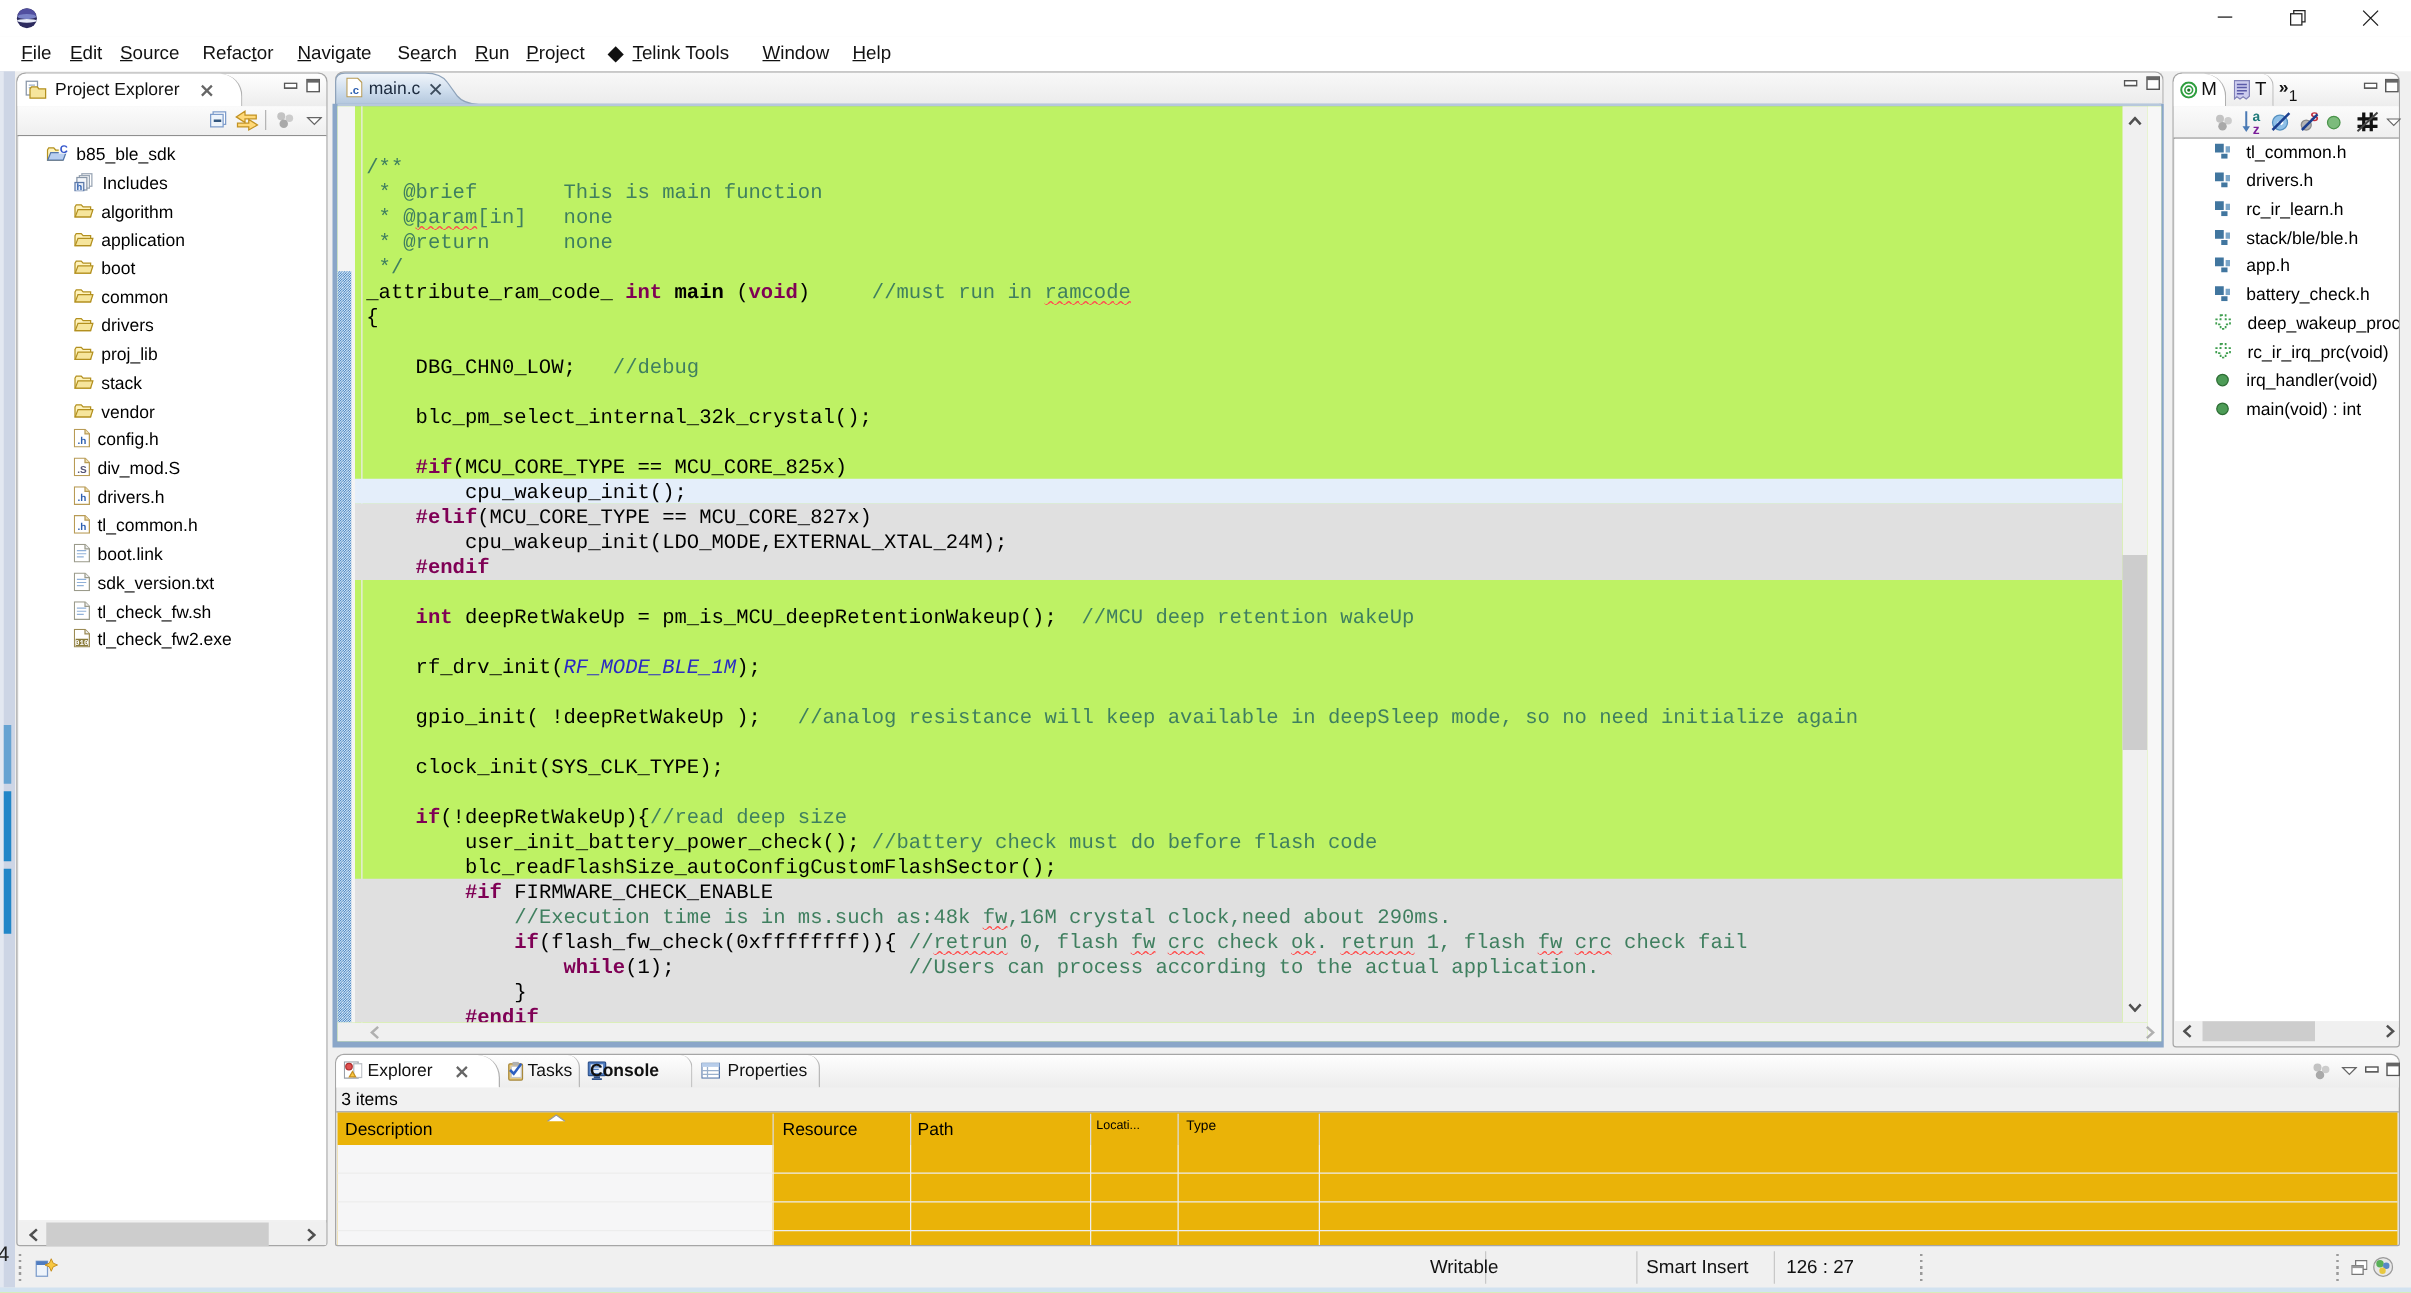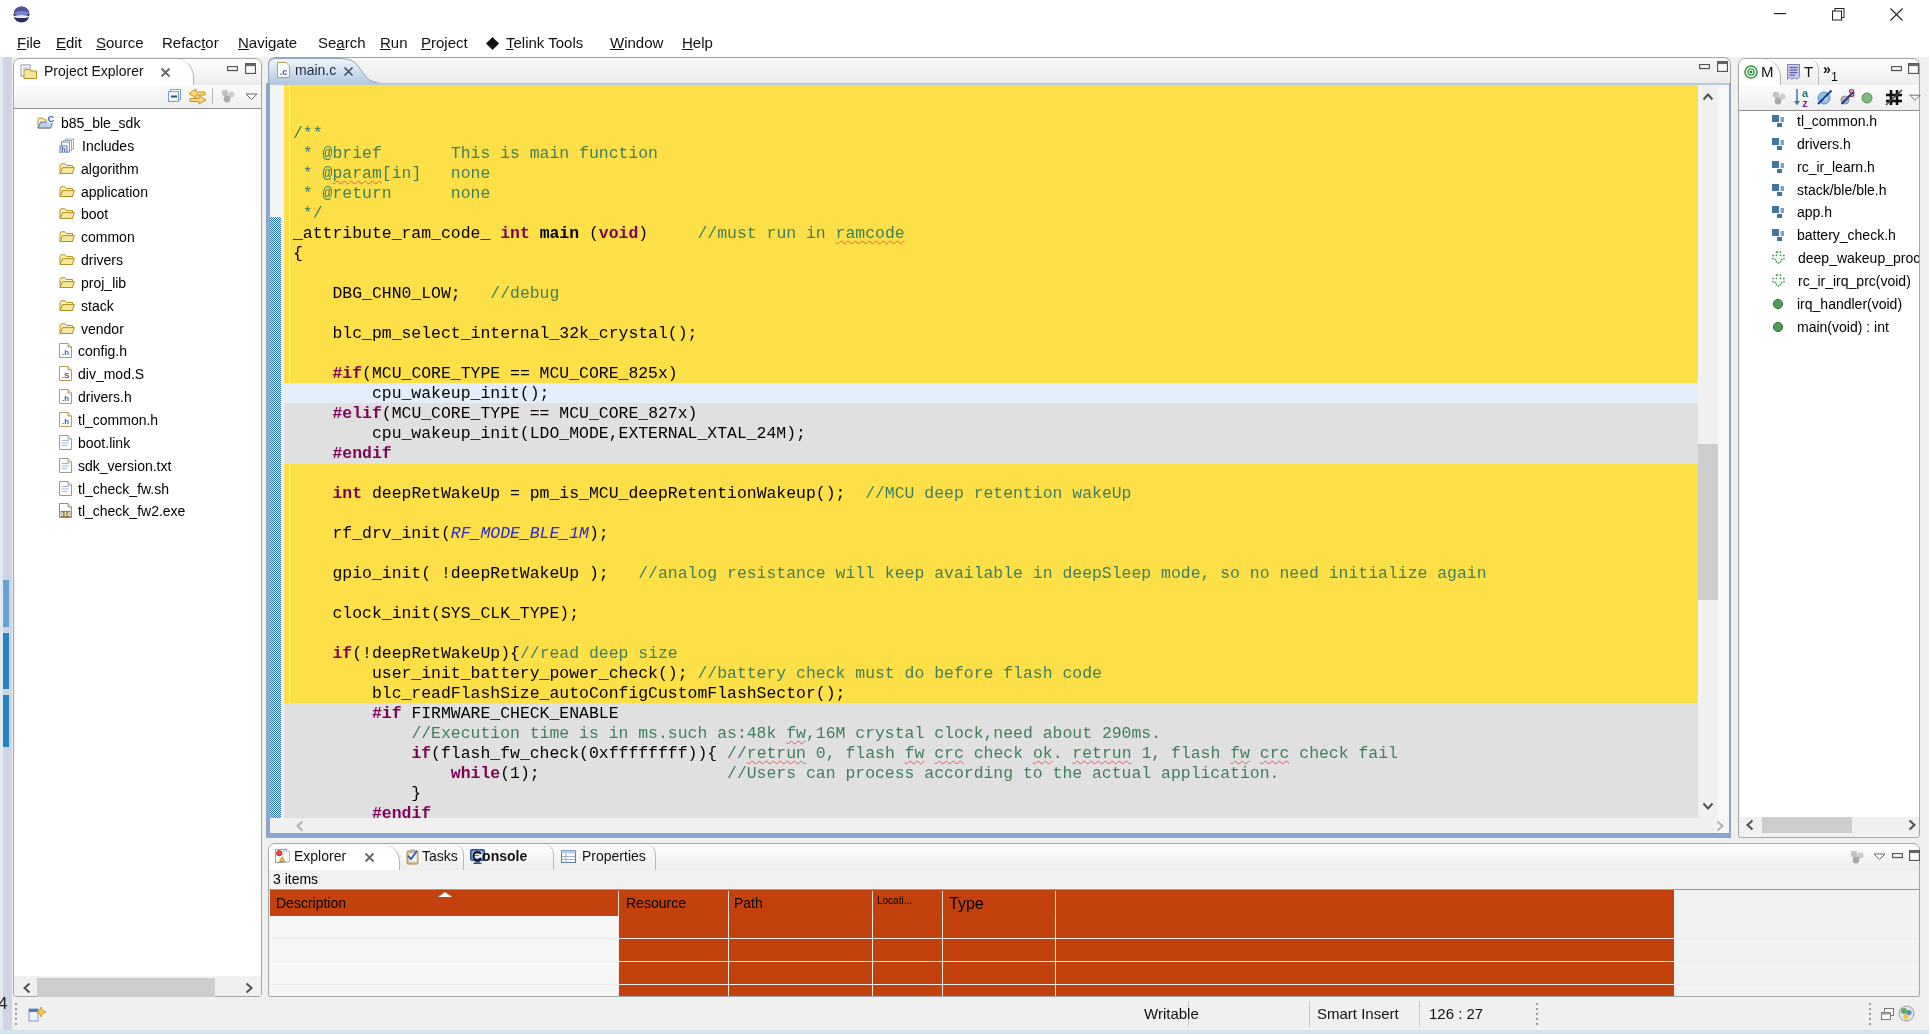--- a/index.html
+++ b/index.html
@@ -291,21 +291,21 @@
     <rect x="0.5" y="0.5" width="10" height="4" fill="#fff" stroke="#555" stroke-width="1.3"></rect>
   </svg>
 <svg class="maxico" style="left:1717px;top:61px" width="11" height="11" viewBox="0 0 11 11">
     <rect x="0.5" y="0.5" width="10" height="10" fill="#fff" stroke="#555" stroke-width="1.3"></rect>
     <rect x="0.5" y="0.5" width="10" height="2.6" fill="#666"></rect>
   </svg>
 
 <div class="abs" style="left:266px;top:83px;width:1465px;height:755px;background:#8aa6c8"></div>
 <div class="abs" style="left:270px;top:83px;width:1459px;height:2px;background:#b7c8dc"></div>
 
-<div class="abs" style="left:270px;top:85px;width:1459px;height:748px;background:#fde047">
+<div class="abs" style="left:270px;top:85px;width:1459px;height:748px;background:#bef264">
 
  <div class="abs" style="left:0;top:0;width:14px;height:733px;background:#f4f4f4"></div>
  <div class="abs" style="left:0;top:132px;width:11px;height:601px;background-image:linear-gradient(45deg,#2e74ba 25%,transparent 25% 75%,#2e74ba 75%),linear-gradient(45deg,#2e74ba 25%,transparent 25% 75%,#2e74ba 75%);background-position:0 0,1px 1px;background-size:2px 2px;background-color:#d8e8f6"></div>
  <div class="abs" style="left:19px;top:0;width:1px;height:733px;background:#ececec"></div>
 
  <div class="abs" style="left:14px;top:0;width:1414px;height:733px;overflow:hidden">
   <div class="abs" style="left:0;top:298px;width:1414px;height:20px;background:#e4eefa"></div>
   <div class="abs" style="left:0;top:318px;width:1414px;height:61px;background:#e0e0e0"></div>
   <div class="abs" style="left:0;top:618px;width:1414px;height:115px;background:#e0e0e0"></div>
   <pre class="code" style="left:9px;top:39px"><span class="c">/**</span>
@@ -566,26 +566,26 @@
  <svg class="minico" style="left:1623px;top:9px" width="11" height="6" viewBox="0 0 11 6">
       <rect x="0.5" y="0.5" width="10" height="4" fill="#fff" stroke="#555" stroke-width="1.3"></rect>
     </svg>
  <svg class="maxico" style="left:1640px;top:6px" width="11" height="11" viewBox="0 0 11 11">
       <rect x="0.5" y="0.5" width="10" height="10" fill="#fff" stroke="#555" stroke-width="1.3"></rect>
       <rect x="0.5" y="0.5" width="10" height="2.6" fill="#666"></rect>
     </svg>
  <div class="abs" style="left:4px;top:26px;height:19px;line-height:19px;font-size:14px">3 items</div>
 
  <div class="abs" style="left:0;top:45px;width:1650px;height:1px;background:#9a9a9a"></div>
- <div class="abs" style="left:1px;top:46px;width:1404px;height:106px;background:#c2410c">
+ <div class="abs" style="left:1px;top:46px;width:1648px;height:106px;background:#eab308">
   <span class="abs" style="left:6px;top:5px;font-size:14px">Description</span>
   <span class="abs" style="left:356px;top:5px;font-size:14px">Resource</span>
   <span class="abs" style="left:464px;top:5px;font-size:14px">Path</span>
   <span class="abs" style="left:607px;top:5px;font-size:10px">Locati...</span>
-  <span class="abs" style="left:679px;top:5px;font-size:16px">Type</span>
+  <span class="abs" style="left:679px;top:5px;font-size:11px">Type</span>
   <svg class="abs" style="left:167px;top:1px" width="16" height="7">
         <path d="M1 6 L8 1 L15 6" fill="#fff" stroke="#9a9a9a"></path>
       </svg>
   <div class="vline" style="left:348px;top:1px;height:25px;background:#dcdcdc"></div>
   <div class="vline" style="left:458px;top:1px;height:25px;background:#dcdcdc"></div>
   <div class="vline" style="left:602px;top:1px;height:25px;background:#dcdcdc"></div>
   <div class="vline" style="left:672px;top:1px;height:25px;background:#dcdcdc"></div>
   <div class="vline" style="left:785px;top:1px;height:25px;background:#dcdcdc"></div>
 
   <div class="abs" style="left:0;top:26px;width:348px;height:80px;background:#f6f6f7"></div>

